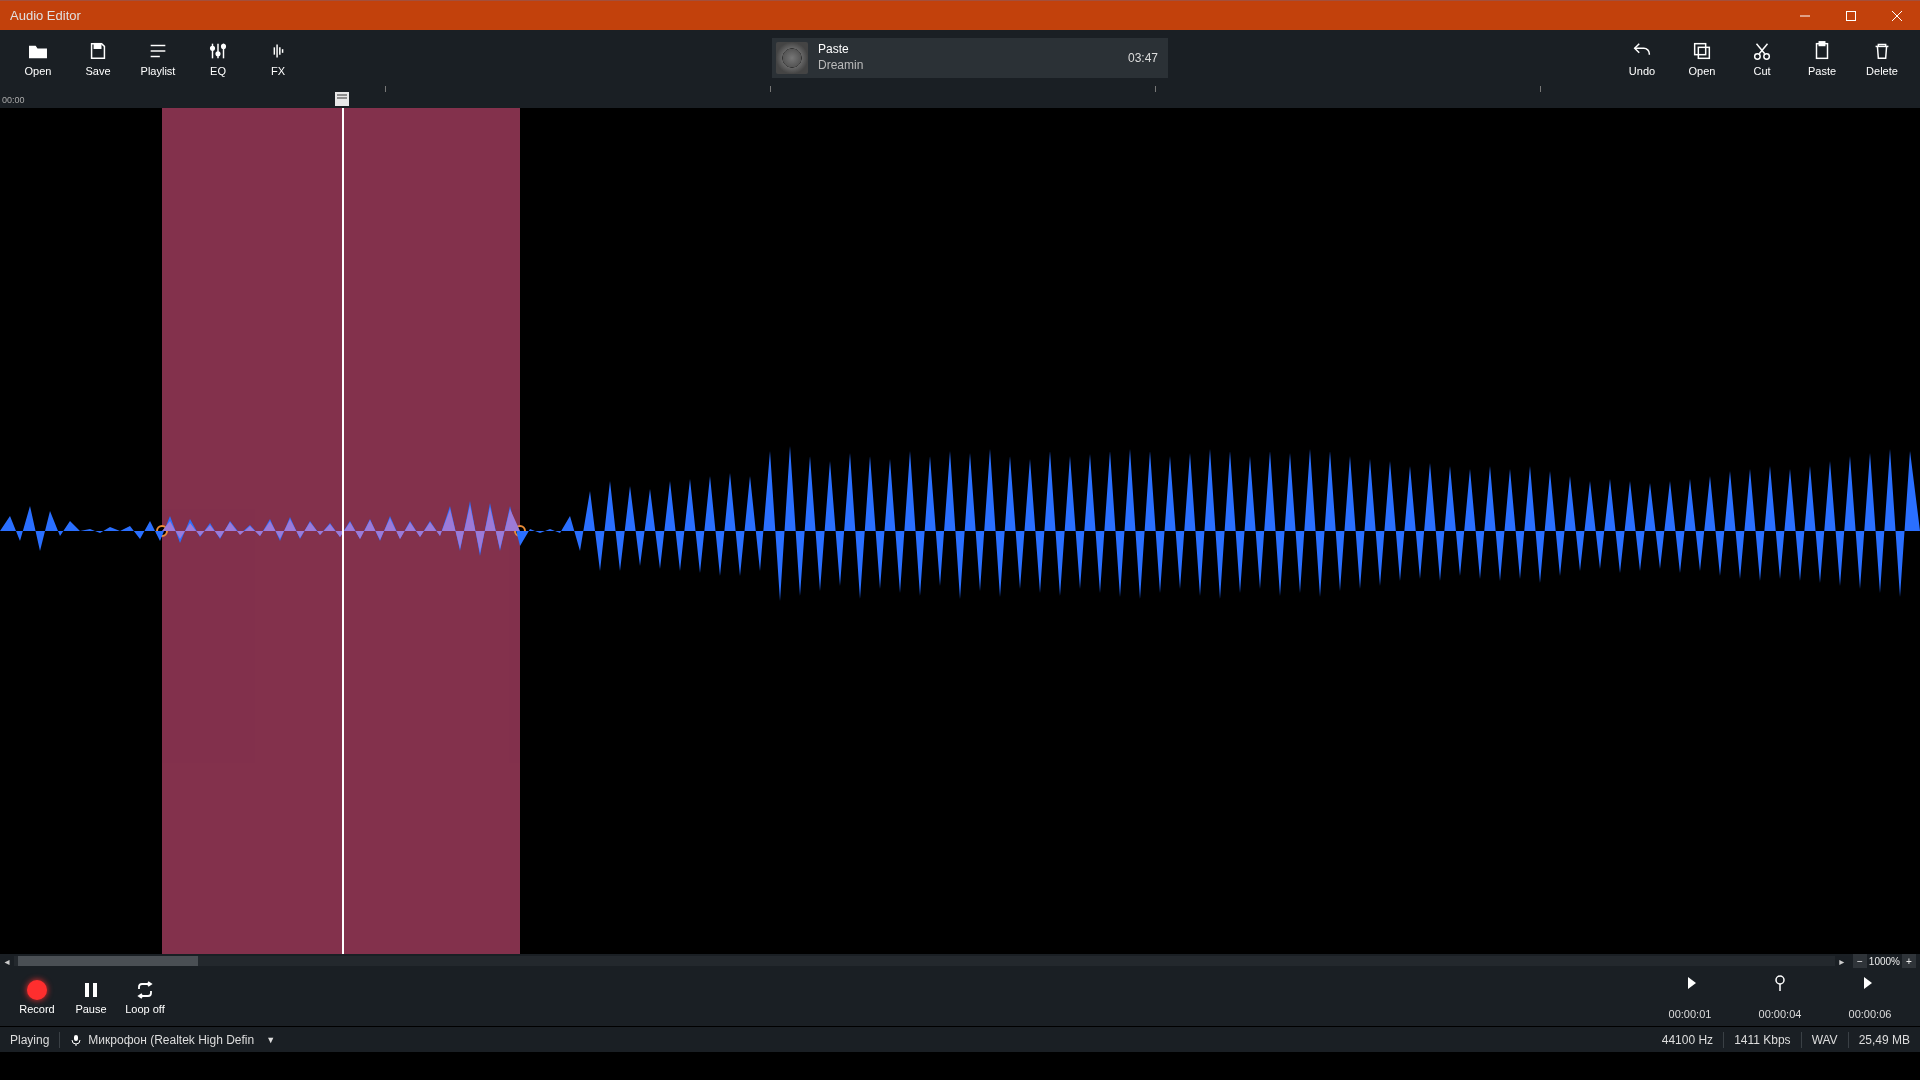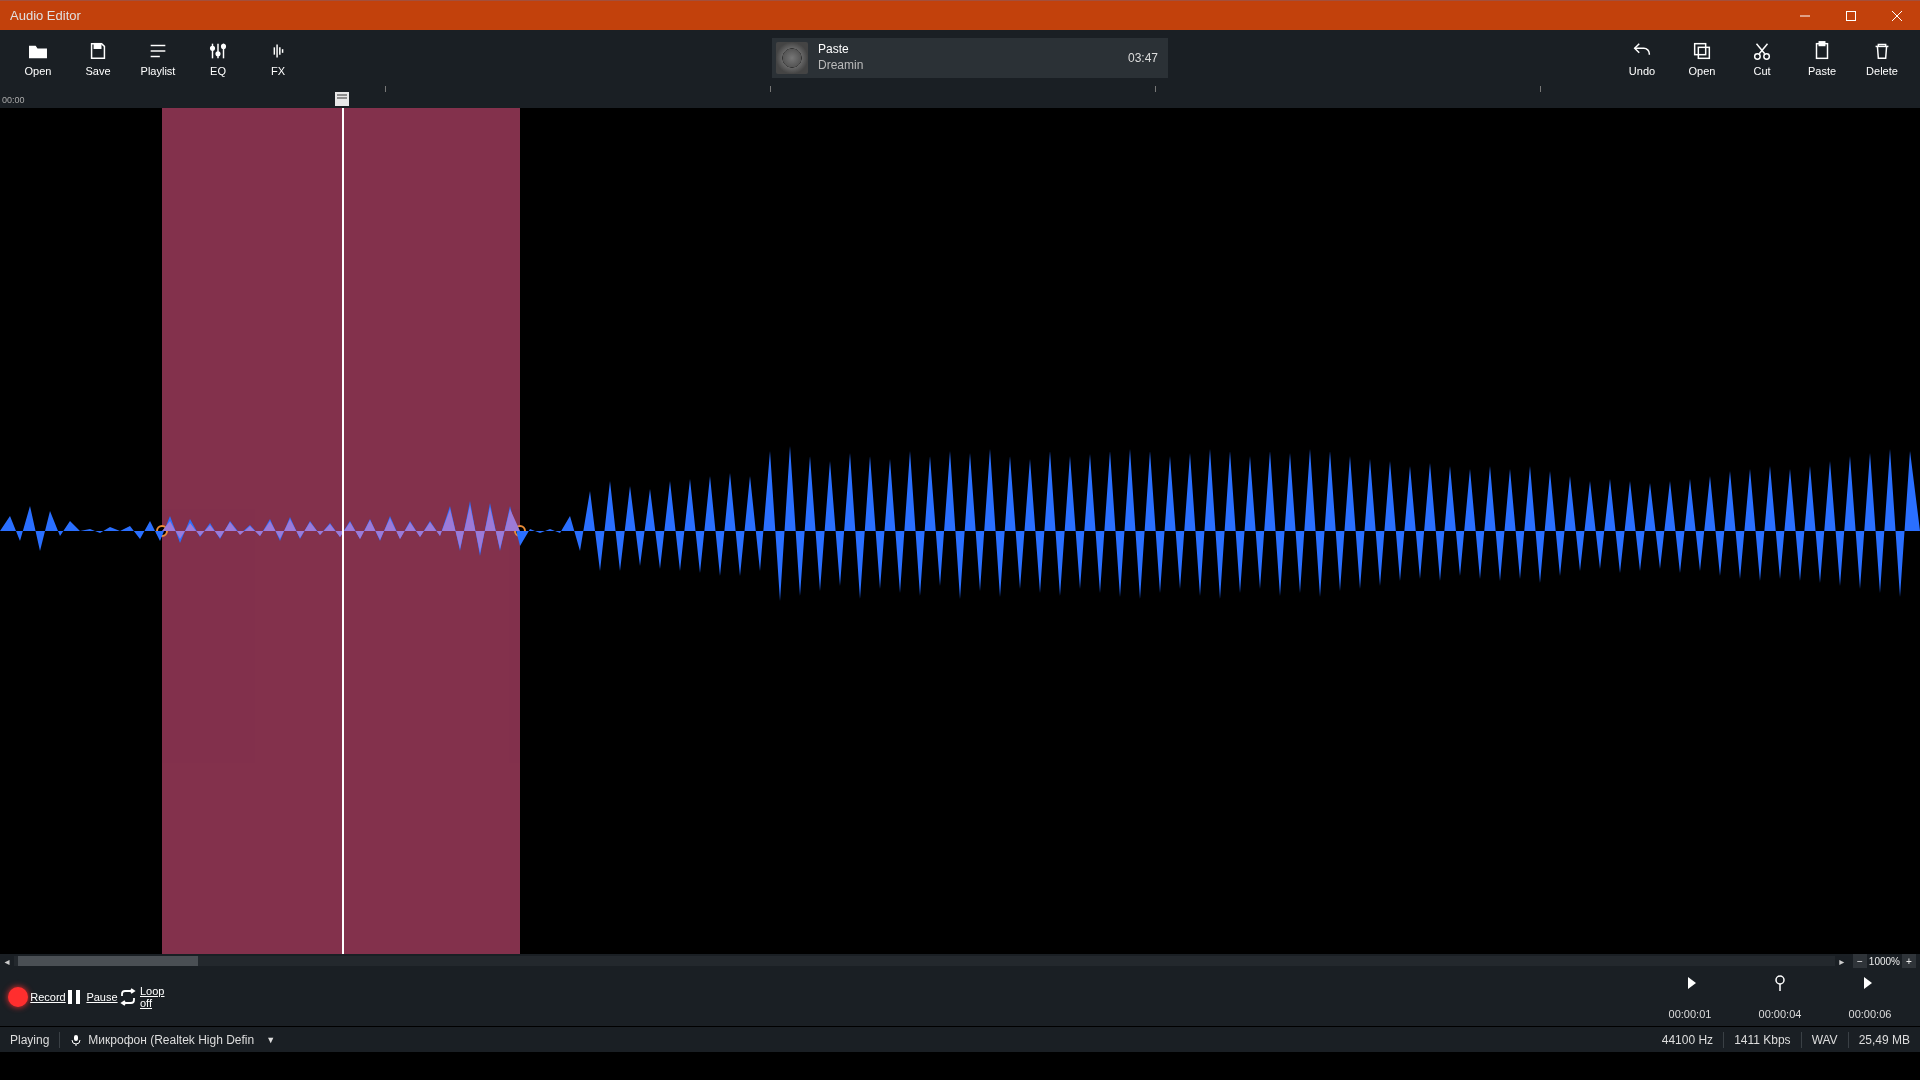--- a/index.html
+++ b/index.html
@@ -46,21 +46,21 @@
 
 .hscroll { height:14px; background:#1a1f24; display:flex; align-items:center; font-size:10px; }
 .hscroll .arrow { width:14px; height:14px; display:flex; align-items:center; justify-content:center; color:#ccc; }
 .hscroll .track { flex:1; height:10px; background:#23282d; position:relative; }
 .hscroll .thumb { position:absolute; left:4px; top:0; bottom:0; width:180px; background:#4a4f54; }
 .hscroll .zoom { display:flex; align-items:center; gap:2px; padding:0 4px; color:#eee; }
 .hscroll .zbtn { width:14px; height:14px; background:#2f3439; display:flex; align-items:center; justify-content:center; font-size:10px; }
 
 
 .transport { height:58px; background:#1a1f24; display:flex; align-items:center; padding:0 10px; }
-.t-btn { width:54px; height:52px; display:flex; flex-direction:row; align-items:center; justify-content:center; gap:2px; color:#fff;text-decoration:underline; }
+.t-btn { width:54px; height:52px; display:flex; flex-direction:column; align-items:center; justify-content:center; gap:2px; color:#fff; }
 .t-btn .ico{height:22px;display:flex;align-items:center;justify-content:center;}
 .t-btn svg{width:20px;height:20px;}
 .t-btn .lbl{font-size:11px;}
 .rec-dot{width:20px;height:20px;border-radius:50%;background:#ff2e2e;box-shadow:0 0 6px #ff2e2e;}
 .time-pill { position:absolute; left:772px; width:396px; height:40px; background:#2b3136; display:flex; align-items:center; justify-content:center; font-size:23px; letter-spacing:0.5px;}
 .sel-times { margin-left:auto; display:flex; gap:10px; }
 .sel-item { width:80px; display:flex; flex-direction:column; align-items:center; gap:16px; }
 .sel-item svg{width:18px;height:18px;}
 .sel-item .v{font-size:11px;color:#ddd;}
 

